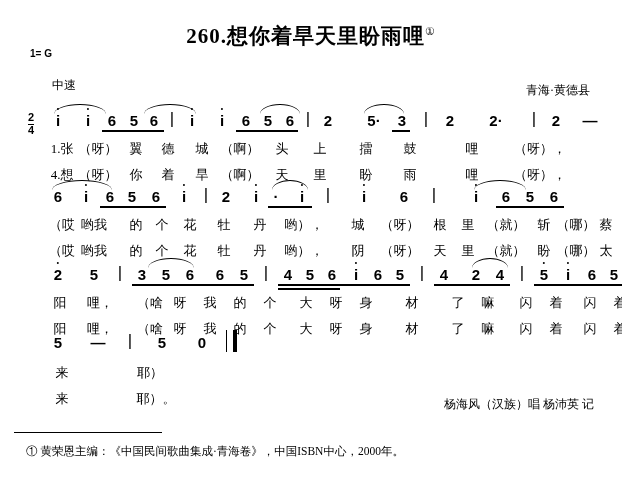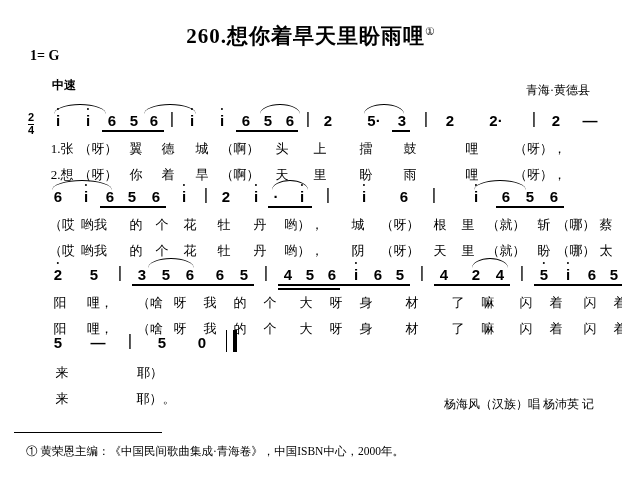--- a/index.html
+++ b/index.html
@@ -32,30 +32,29 @@
   }
   .title .sup {
     font-size: 11px;
     vertical-align: super;
     font-weight: normal;
   }
   .key-sig {
     position: absolute;
     top: 48px;
     left: 30px;
-    font-size: 14px;
+    font-size: 10px;
     font-weight: bold;
-    font-family: Liberation Serif, serif;
+    font-family: Liberation Sans, sans-serif;
   }
   .tempo {
     position: absolute;
     top: 77px;
     left: 52px;
     font-size: 12px;
-    font-weight: bold;
   }
   .subtitle {
     position: absolute;
     top: 74px;
     left: 0;
     width: 622px;
     text-align: center;
     font-size: 14px;
   }
   .source {
@@ -234,21 +233,21 @@
       <span style="left:158px;">城</span>
       <span style="left:196px;">（啊）</span>
       <span style="left:238px;">头</span>
       <span style="left:276px;">上</span>
       <span style="left:322px;">擂</span>
       <span style="left:366px;">鼓</span>
       <span style="left:428px;">哩</span>
       <span style="left:496px;">（呀），</span>
     </div>
     <div class="lyric" style="top:6px;">
-      <span style="left:18px;">2.想</span>
+      <span style="left:18px;">4.想</span>
       <span style="left:54px;">（呀）</span>
       <span style="left:92px;">你</span>
       <span style="left:124px;">着</span>
       <span style="left:158px;">旱</span>
       <span style="left:196px;">（啊）</span>
       <span style="left:238px;">天</span>
       <span style="left:276px;">里</span>
       <span style="left:322px;">盼</span>
       <span style="left:366px;">雨</span>
       <span style="left:428px;">哩</span>

